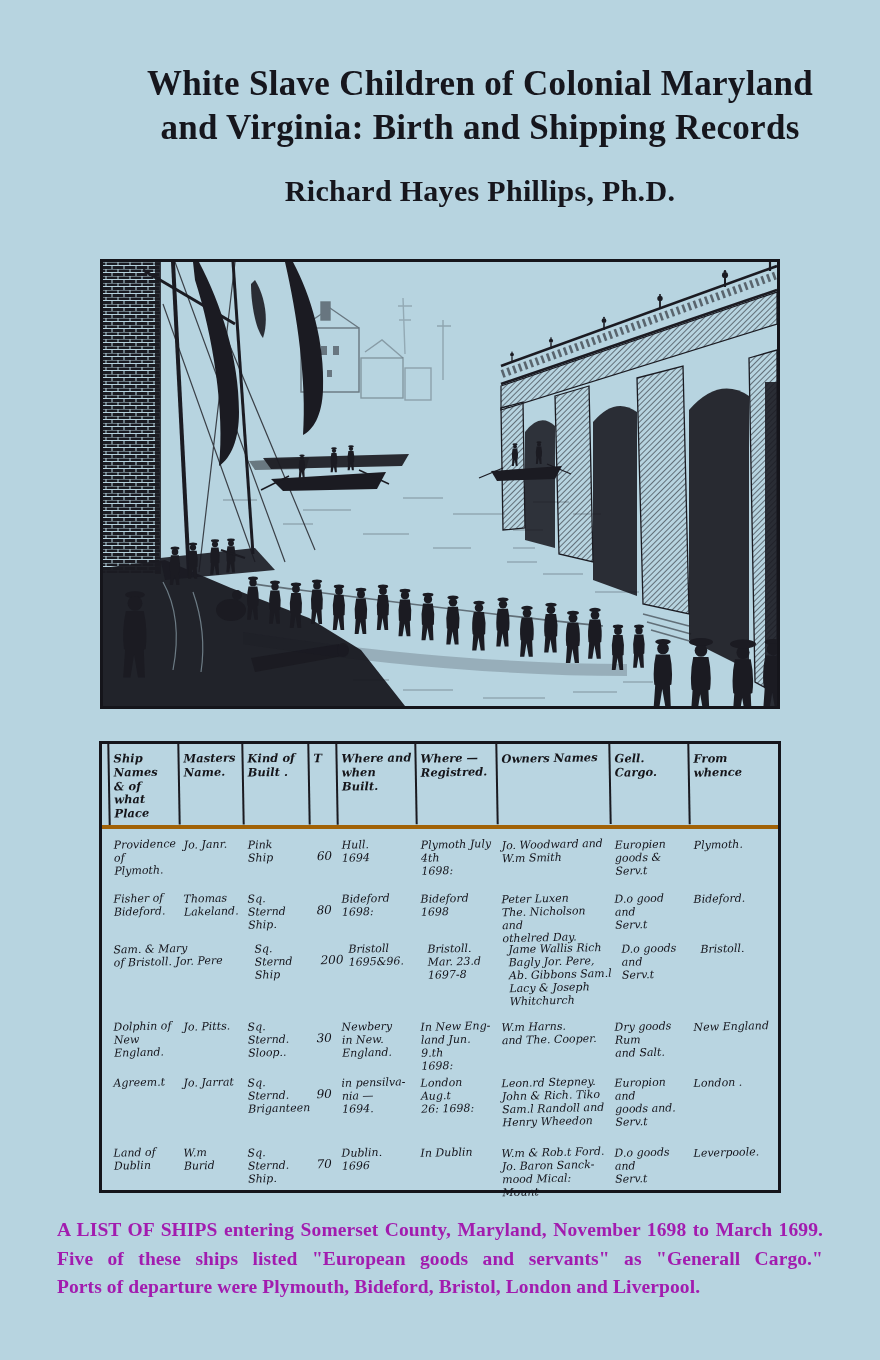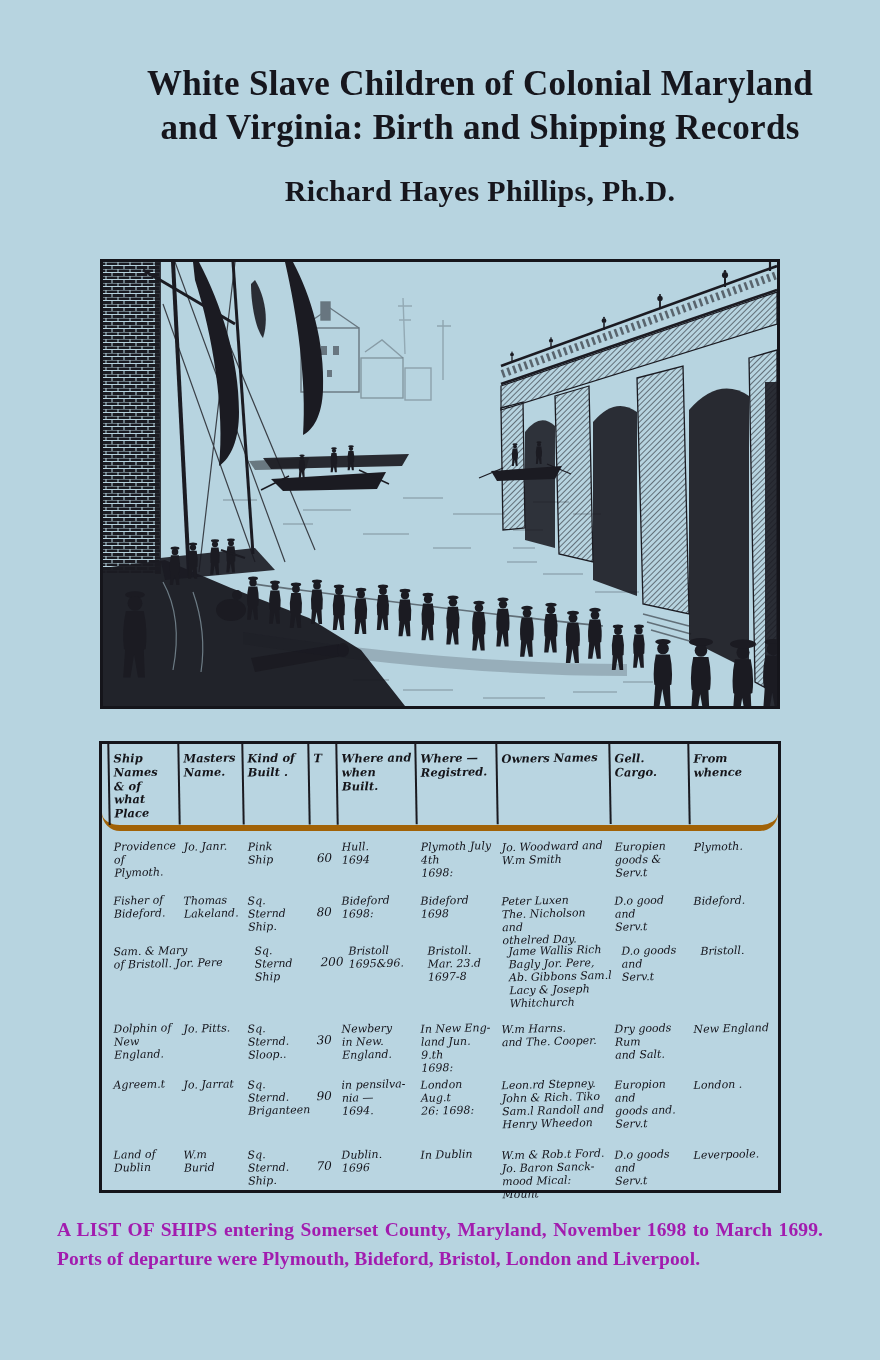--- a/index.html
+++ b/index.html
@@ -33,21 +33,21 @@
   }
   .engraving-frame svg{display:block;width:100%;height:100%;color:#1b1b22;}
   
   .ledger-frame{
     position:absolute;left:99px;top:741px;
     width:676px;height:446px;
     border:3px solid #15151b;
     background:#b9d5e1;
   }
   .ledger-header{
-    display:flex;height:81px;border-bottom:6px solid #a16207;border-radius:18px;
+    display:flex;height:81px;border-bottom:4px solid #a16207;
   }
   .l-col{flex:0 0 auto;box-sizing:border-box;}
   .h-cell{
     border-right:2px solid #1a1a20;
     font-family:"DejaVu Serif", serif;
     font-style:italic;font-weight:bold;
     font-size:11.5px;line-height:1.2;color:#15151a;
     padding:8px 2px 0 4px;white-space:pre-line;
     transform:rotate(-1deg);
   }
@@ -392,16 +392,17 @@
         <div class="l-col c8 b-cell">D.o goods and
 Serv.t</div>
         <div class="l-col c9 b-cell">Leverpoole.</div>
       </div>
 
     </div>
   </div>
 
   <div class="caption">
     <div class="cap-line">A LIST OF SHIPS entering Somerset County, Maryland, November 1698 to March 1699.</div>
+    <div class="cap-line">Five of these ships listed "European goods and servants" as "Generall Cargo."</div>
     <div class="cap-line last">Ports of departure were Plymouth, Bideford, Bristol, London and Liverpool.</div>
   </div>
 
 </div>
 
 </body></html>

